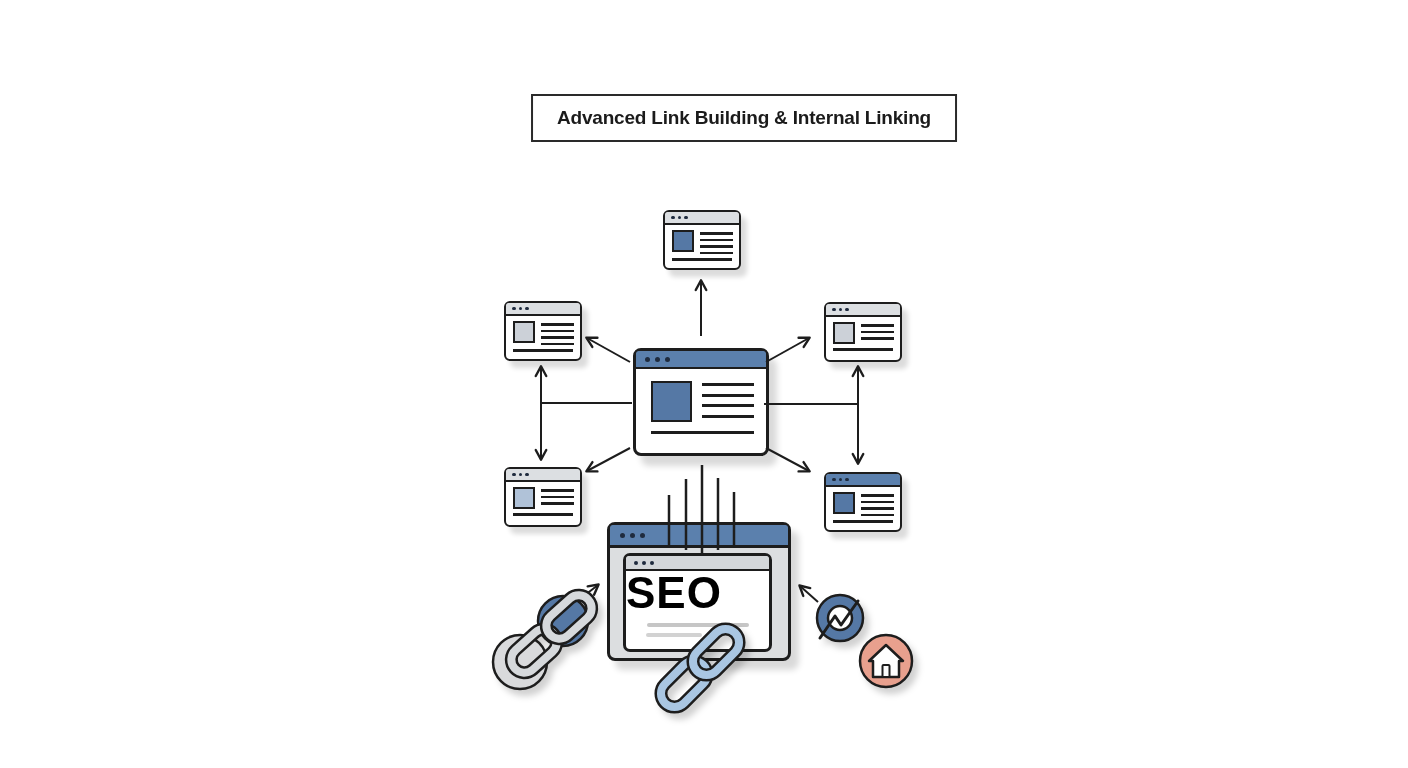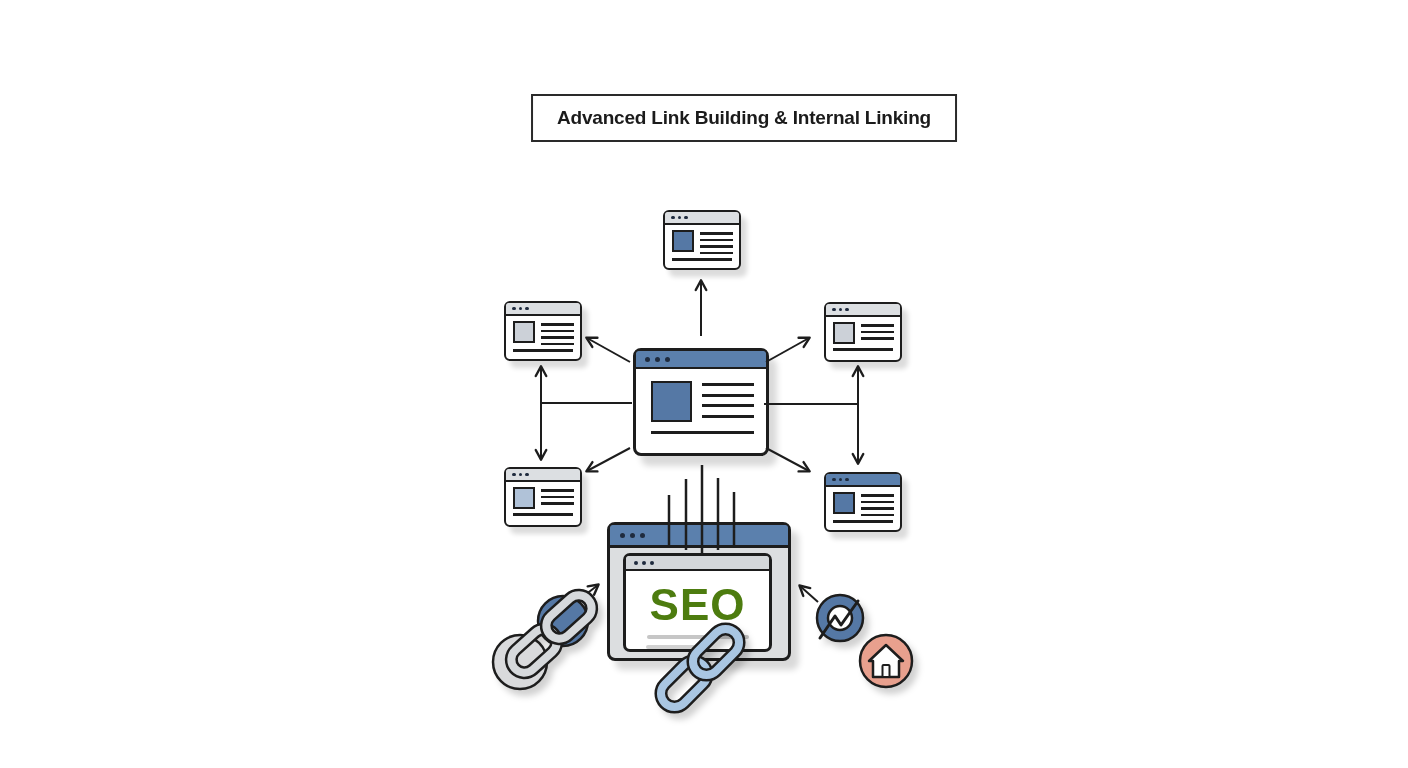--- a/index.html
+++ b/index.html
@@ -59,22 +59,22 @@
   .center-win .footline{height:3px;margin:9px 12px 0 15px;}
   
   .seo-outer{left:607px;top:522px;width:178px;height:133px;border-width:3px;border-radius:8px;
              background:var(--body-gray);box-shadow:8px 9px 6px rgba(0,0,0,0.15);}
   .seo-outer > .bar{height:20px;gap:5px;padding-left:10px;border-bottom-width:3px;}
   .seo-outer .dot{width:5px;height:5px;}
   .seo-inner{position:absolute;left:13px;top:28px;width:143px;height:93px;background:#fff;
              border:3px solid var(--outline);border-radius:7px;box-shadow:none;}
   .seo-inner .bar{height:13px;background:var(--inner-bar-gray);gap:4px;padding-left:8px;}
   .seo-inner .dot{width:4px;height:4px;}
-  .seo-text{font-size:44px;line-height:1;font-weight:700;text-align:center;margin-top:12px;
-            letter-spacing:1px;color:#4d7c0f;}
+  .seo-text{font-size:44px;line-height:1;font-weight:700;margin-top:0;
+            letter-spacing:1px;color:#000000;}
   .gline1{height:4px;width:102px;background:var(--muted-line);margin:8px auto 0;border-radius:2px;}
   .gline2{height:4px;width:56px;background:#d2d2d2;margin:6px 0 0 20px;border-radius:2px;}
   
   svg.overlay{position:absolute;left:0;top:0;pointer-events:none;}
   .arrow{stroke:var(--outline);stroke-width:2;fill:none;}
   .flowline{stroke:var(--outline);stroke-width:2.5;fill:none;}
   .circ-gray{fill:#d9dadc;stroke:var(--outline);stroke-width:2.5;}
   .circ-blue{fill:var(--square-blue);stroke:var(--outline);stroke-width:2.5;}
   .circ-salmon{fill:var(--salmon);stroke:var(--outline);stroke-width:2.5;}
   .circ-white{fill:#fff;stroke:var(--outline);stroke-width:2.5;}

